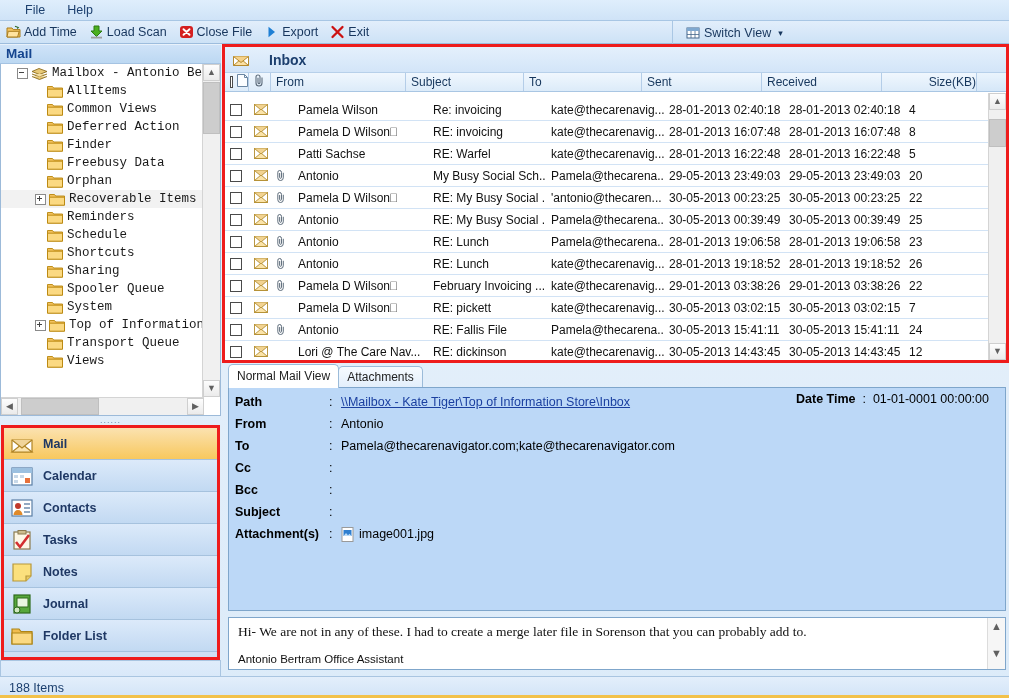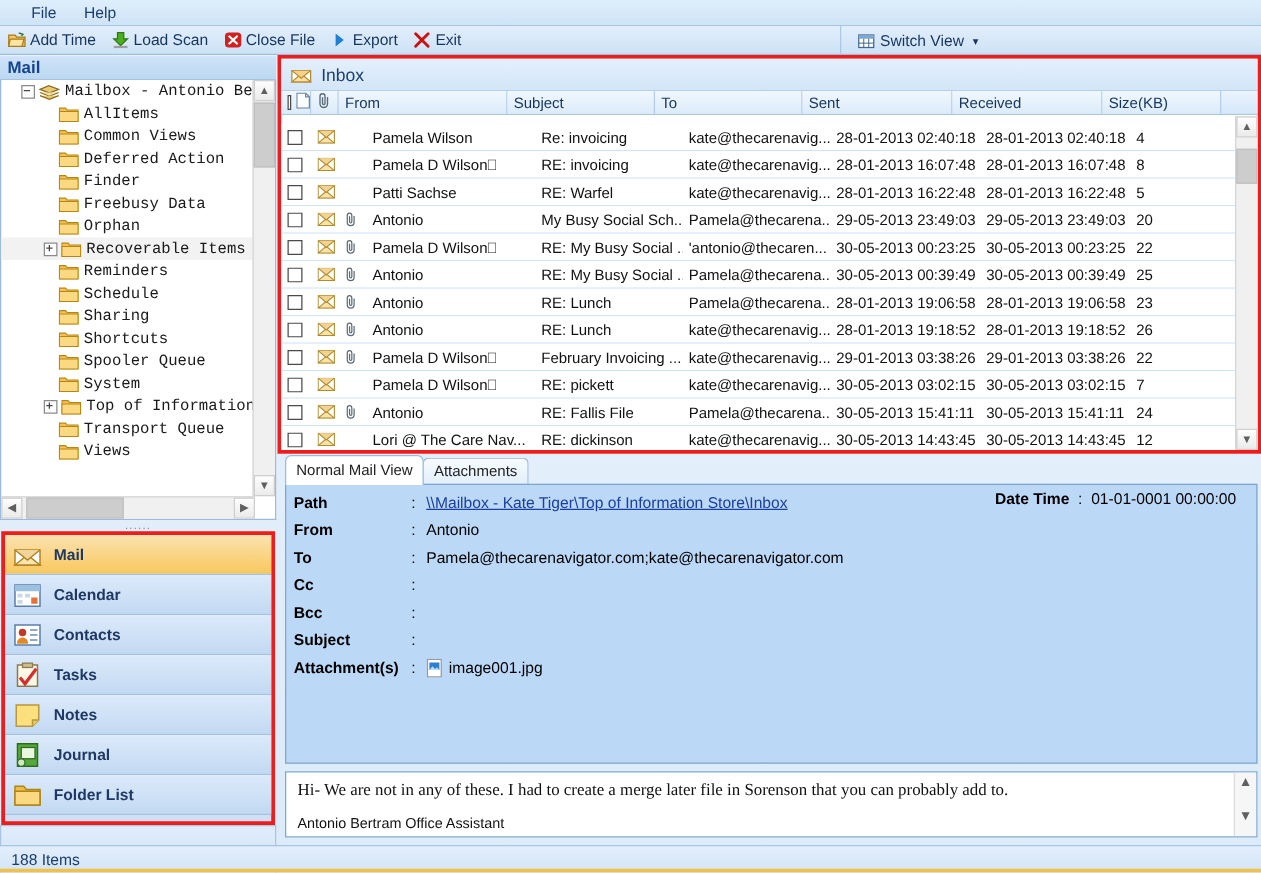--- a/index.html
+++ b/index.html
@@ -168,21 +168,21 @@
     position:absolute; left:0; top:0; width:787px; height:319px;
     border:3px solid #ee1c1c; box-sizing:border-box;
     background:#ffffff;
   }
   .inboxhdr {
     height:26px; background: linear-gradient(180deg,#e4f0fc 0%, #d3e5f8 100%);
     display:flex; align-items:center; padding-left:7px; box-sizing:border-box;
     border-bottom:1px solid #b7d0ea;
   }
   .inboxhdr .ttl {
-    font-weight:normal; font-size:14px; color:#1c3f6e; margin-left:7px;
+    font-weight:bold; font-size:14px; color:#1c3f6e; margin-left:19px;
   }
   .colhdr {
     height:19px; display:flex; align-items:stretch;
     background: linear-gradient(180deg,#eaf4fd 0%, #d5e7f8 100%);
     border-bottom:1px solid #a9c6e3;
     font-size:12px; color:#16365c;
     box-sizing:border-box;
   }
   .ch {
     border-right:1px solid #b4cde8; box-sizing:border-box;
@@ -430,30 +430,30 @@
               </svg></span>
             <span class="tlabel">Schedule</span>
           </div>
           <div class="trow">
             <span class="tindent" style="width: 32px;"></span>
             <span class="expander none"></span>
             <span class="folder-ico"><svg width="16" height="13" viewBox="0 0 16 13">
                 <path d="M0.5 1.5h5l1.2 1.5H15.5v9H0.5z" fill="#f3c25e" stroke="#b8860b" stroke-width="0.9"></path>
                 <path d="M0.5 4.2h15v8H0.5z" fill="#fbd982" stroke="#b8860b" stroke-width="0.9"></path>
               </svg></span>
+            <span class="tlabel">Shortcuts</span>
+          </div>
+          <div class="trow">
+            <span class="tindent" style="width: 32px;"></span>
+            <span class="expander none"></span>
+            <span class="folder-ico"><svg width="16" height="13" viewBox="0 0 16 13">
+                <path d="M0.5 1.5h5l1.2 1.5H15.5v9H0.5z" fill="#f3c25e" stroke="#b8860b" stroke-width="0.9"></path>
+                <path d="M0.5 4.2h15v8H0.5z" fill="#fbd982" stroke="#b8860b" stroke-width="0.9"></path>
+              </svg></span>
             <span class="tlabel">Sharing</span>
-          </div>
-          <div class="trow">
-            <span class="tindent" style="width: 32px;"></span>
-            <span class="expander none"></span>
-            <span class="folder-ico"><svg width="16" height="13" viewBox="0 0 16 13">
-                <path d="M0.5 1.5h5l1.2 1.5H15.5v9H0.5z" fill="#f3c25e" stroke="#b8860b" stroke-width="0.9"></path>
-                <path d="M0.5 4.2h15v8H0.5z" fill="#fbd982" stroke="#b8860b" stroke-width="0.9"></path>
-              </svg></span>
-            <span class="tlabel">Shortcuts</span>
           </div>
           <div class="trow">
             <span class="tindent" style="width: 32px;"></span>
             <span class="expander none"></span>
             <span class="folder-ico"><svg width="16" height="13" viewBox="0 0 16 13">
                 <path d="M0.5 1.5h5l1.2 1.5H15.5v9H0.5z" fill="#f3c25e" stroke="#b8860b" stroke-width="0.9"></path>
                 <path d="M0.5 4.2h15v8H0.5z" fill="#fbd982" stroke="#b8860b" stroke-width="0.9"></path>
               </svg></span>
             <span class="tlabel">Spooler Queue</span>
           </div>
@@ -622,21 +622,21 @@
           </div>
           <div class="ch" style="width: 118px;">
             <span>To</span>
           </div>
           <div class="ch" style="width: 120px;">
             <span>Sent</span>
           </div>
           <div class="ch" style="width: 120px;">
             <span>Received</span>
           </div>
-          <div class="ch" style="width: 95px;">
+          <div class="ch" style="width: 95px; justify-content: flex-end;">
             <span>Size(KB)</span>
           </div>
         </div>
 
       <div class="listbody" id="list-body">
           <div class="lrow">
             <div class="lcell" style="width: 24px; display: flex; align-items: center;">
               <span class="cb"></span>
             </div>
             <div class="lcell" style="width: 22px; display: flex; align-items: center;">

